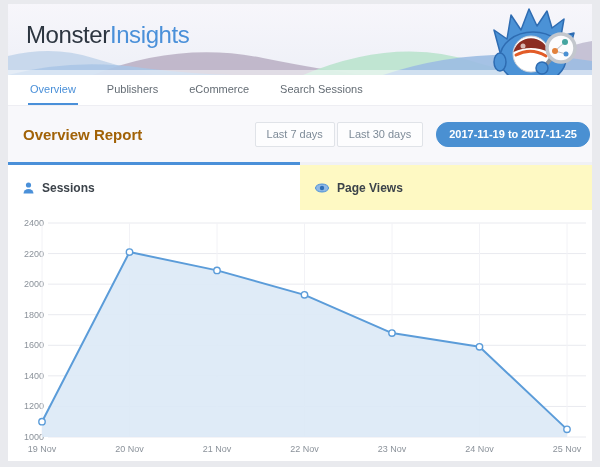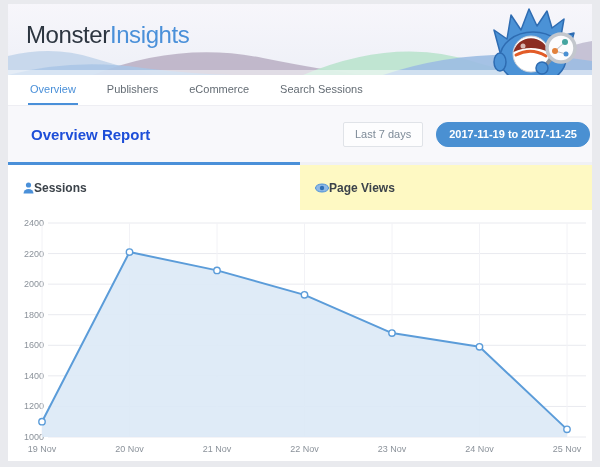--- a/index.html
+++ b/index.html
@@ -18,29 +18,29 @@
   .logo-blue{color:#4a90d9}
   .mascot{position:absolute;right:8px;bottom:0;z-index:2}
 
   
   .navbar{height:30px;background:#fff;display:flex;align-items:stretch;padding-left:20px}
   .nav-item{font-size:11px;color:#646c74;display:flex;align-items:center;margin-right:27px;padding:0 2px;border-bottom:2px solid transparent;cursor:pointer}
   .nav-item.active{color:#4a90d9;border-bottom-color:#4a90d9}
 
   
   .report-bar{height:57px;background:#f8f8fb;border-top:1px solid #eeeef3;display:flex;align-items:center;justify-content:space-between;padding:0 2px 0 7px;box-sizing:border-box}
-  .report-title{font-size:15px;font-weight:bold;color:#1d4ed8;margin:16px}
+  .report-title{font-size:15px;font-weight:bold;color:#a16207;margin:8px}
   .btn-group{display:flex;align-items:flex-start}
   .btn{font-family:inherit;font-size:11px;height:25px;cursor:pointer;box-sizing:border-box}
   .btn-light{background:#fdfdfe;border:1px solid #e0e3e8;color:#7e8b98;padding:0 11px;margin-left:2px;border-radius:2px}
   .btn-blue{background:#4a90d2;border:1px solid #4a90d2;color:#fff;padding:0 12px;margin-left:13px;border-radius:12px;font-weight:bold}
 
   
   .tabs{display:flex;height:48px;background:#f8f8fb}
-  .tab{flex:1;display:flex;align-items:center;padding-left:15px;gap:0;font-size:12px;font-weight:bold;color:#3c434a;cursor:pointer;box-sizing:border-box}
+  .tab{flex:1;display:flex;align-items:center;padding-left:15px;gap:8px;font-size:12px;font-weight:bold;color:#3c434a;cursor:pointer;box-sizing:border-box}
   .tab.active{background:#fff;border-top:3px solid #4a90d9}
   .tab.inactive{background:#fef9c3;border-top:3px solid #f0f1f5}
 
   
   .chart-panel{height:250px;background:#fff;position:relative}
   #chart{display:block}
   #chart text.tick{font-size:9px;fill:#8b929a;font-family:"Liberation Sans",sans-serif}
 </style>
 </head>
 <body>
@@ -83,20 +83,21 @@
     <div class="nav-item active">Overview</div>
     <div class="nav-item">Publishers</div>
     <div class="nav-item">eCommerce</div>
     <div class="nav-item">Search Sessions</div>
   </div>
 
   <div class="report-bar">
     <h1 class="report-title">Overview Report</h1>
     <div class="btn-group">
       <button class="btn btn-light">Last 7 days</button>
+      <button class="btn btn-light">Last 30 days</button>
       <button class="btn btn-blue">2017-11-19 to 2017-11-25</button>
     </div>
   </div>
 
   <div class="tabs">
     <div class="tab active">
       <svg width="11" height="12" viewBox="0 0 11 12">
         <circle cx="5.5" cy="3" r="2.6" fill="#4a90d9"></circle>
         <path d="M0.5,11.5 a5,4.5 0 0 1 10,0 Z" fill="#4a90d9"></path>
       </svg>

